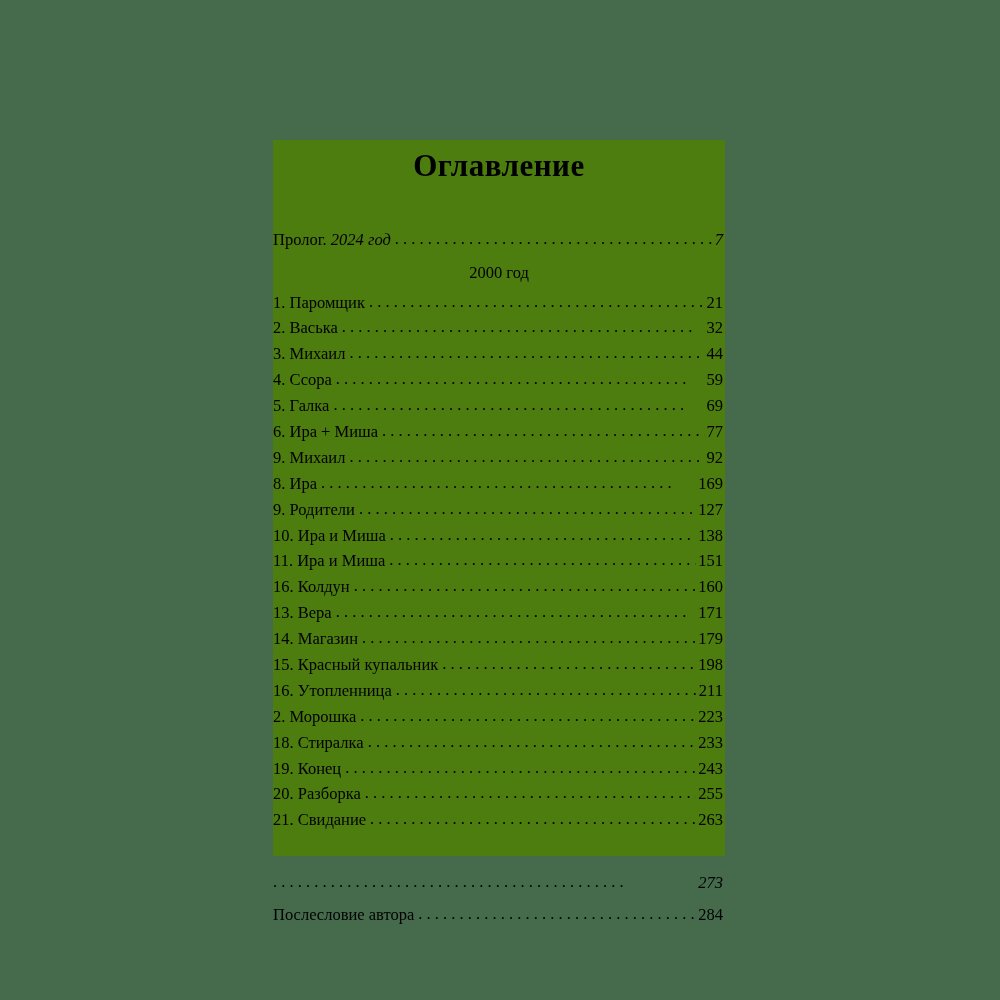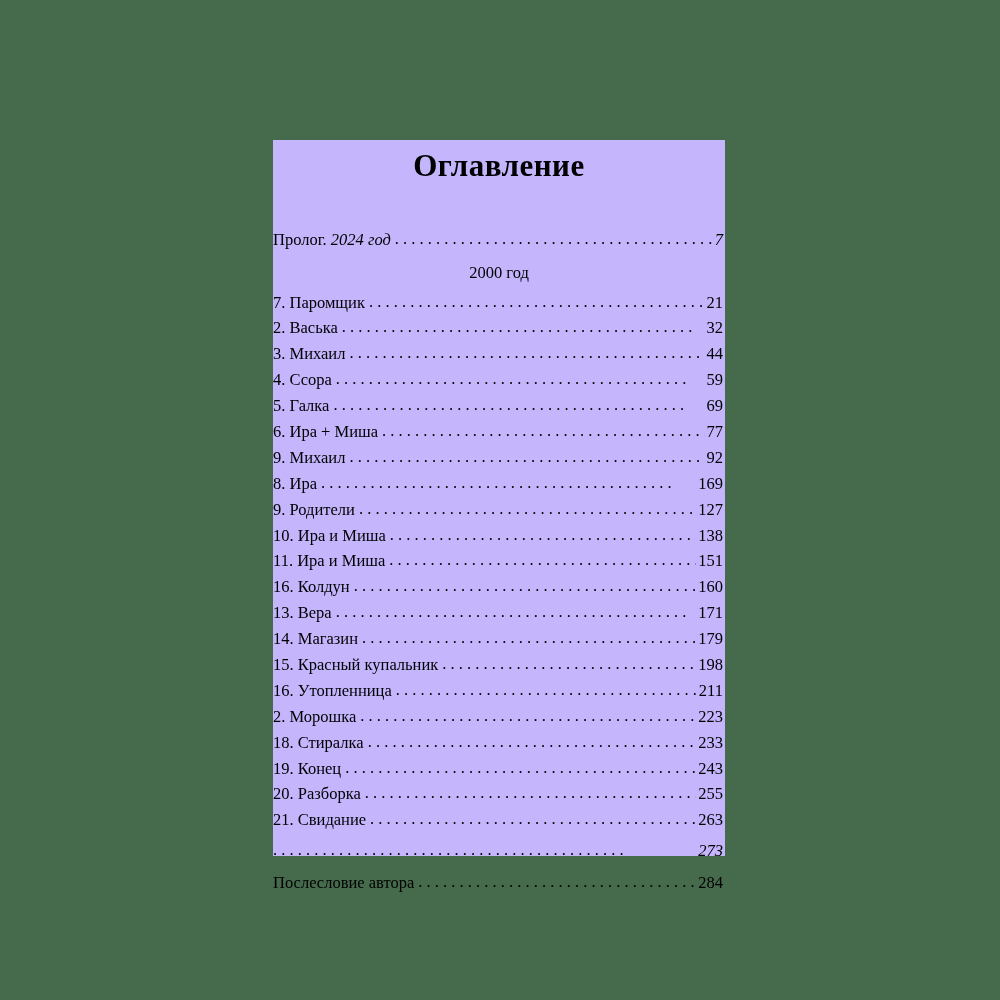--- a/index.html
+++ b/index.html
@@ -12,21 +12,21 @@
     background: #456b4c;
     font-family: "Liberation Serif", serif;
     overflow: hidden;
   }
   #page {
     position: absolute;
     left: 273px;
     top: 140px;
     width: 452px;
     height: 716px;
-    background: #c4b5fd;
+    background: #4d7c0f;
     box-sizing: border-box;
     padding: 0;
   }
   .toc-title {
     text-align: center;
     font-size: 31px;
     font-weight: bold;
     letter-spacing: 0.5px;
     margin: 0;
     padding-top: 8px;
@@ -64,21 +64,21 @@
     min-width: 4px;
     position: relative;
     top: -1px;
   }
   .entry .page {
     flex: 0 0 auto;
     text-align: right;
     padding-left: 2px;
   }
   .entry.prolog .page { font-style: italic; }
-  .entry.epilog .page { font-style: italic; }
+  .entry.epilog .page { font-style: italic; margin-top: 32px; }
   .section-head {
     text-align: center;
     font-size: 16.5px;
     margin: 14px 0 12px 0;
     color: #000;
   }
   .entry.prolog { margin-bottom: 0; }
   .entry.epilog { margin-top: 14px; margin-bottom: 11px; }
   .entry.after { margin-top: 16px; }
   .inner {
@@ -96,21 +96,21 @@
 
     <div class="entry prolog">
       <span class="label"><span>Пролог. </span><span class="ital">2024 год</span></span>
       <span class="leader">. . . . . . . . . . . . . . . . . . . . . . . . . . . . . . . . . . . . . . . . . . .</span>
       <span class="page">7</span>
     </div>
 
     <div class="section-head">2000 год</div>
 
     <div class="entry">
-      <span class="label">7. Паромщик</span>
+      <span class="label">1. Паромщик</span>
       <span class="leader">. . . . . . . . . . . . . . . . . . . . . . . . . . . . . . . . . . . . . . . . . . .</span>
       <span class="page">21</span>
     </div>
     <div class="entry">
       <span class="label">2. Васька</span>
       <span class="leader">. . . . . . . . . . . . . . . . . . . . . . . . . . . . . . . . . . . . . . . . . . .</span>
       <span class="page">32</span>
     </div>
     <div class="entry">
       <span class="label">3. Михаил</span>

